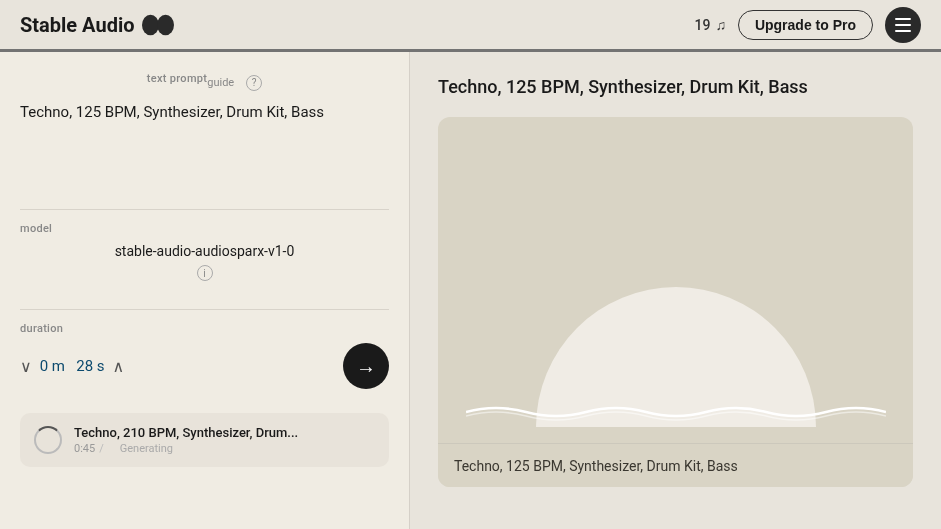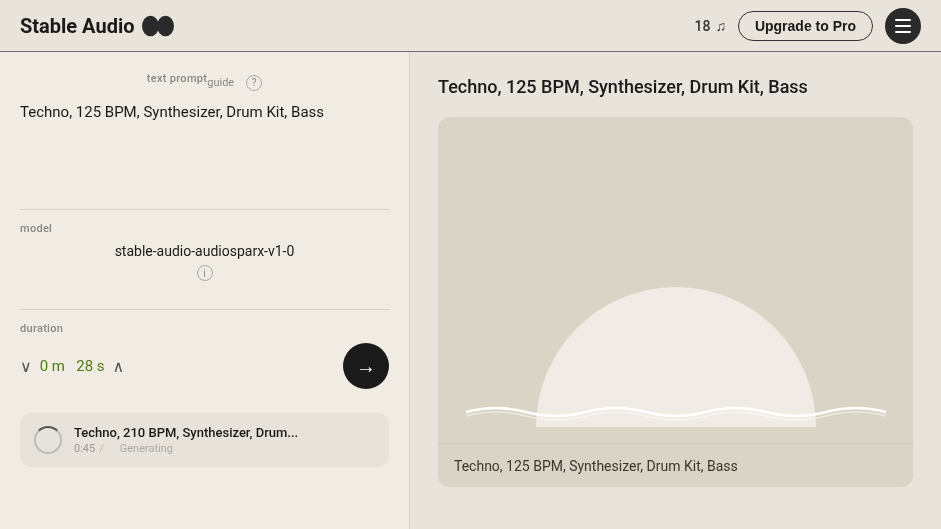--- a/index.html
+++ b/index.html
@@ -12,21 +12,21 @@
     }
 
     
     .header {
       background: #e8e4dc;
       display: flex;
       align-items: center;
       justify-content: space-between;
       padding: 0 20px;
       height: 52px;
-      border-bottom: 1px solid #737373;
+      border-bottom: 3px solid #737373;
     }
     .header-left {
       display: flex;
       align-items: center;
       gap: 8px;
     }
     .logo-text {
       font-size: 20px;
       font-weight: 700;
       color: #1a1a1a;
@@ -188,21 +188,21 @@
       gap: 8px;
     }
     .chevron {
       color: #555;
       font-size: 16px;
       cursor: pointer;
       user-select: none;
     }
     .duration-time {
       font-size: 15px;
-      color: #4d7c0f;
+      color: #0c4a6e;
       display: flex;
       align-items: center;
       gap: 4px;
     }
     .duration-sep {
       color: #999;
       font-size: 13px;
     }
     .generate-btn {
       width: 46px;
@@ -347,21 +347,21 @@
     <span class="logo-text">Stable Audio</span>
     <span class="logo-icon">
       <svg width="34" height="22" viewBox="0 0 34 22" fill="none">
         <ellipse cx="9" cy="11" rx="9" ry="11" fill="#2a2a2a"></ellipse>
         <ellipse cx="25" cy="11" rx="9" ry="11" fill="#2a2a2a"></ellipse>
       </svg>
     </span>
   </div>
   <div class="header-right">
     <div class="credits">
-      <span>18</span>
+      <span>19</span>
       <span class="music-icon">♫</span>
     </div>
     <button class="upgrade-btn">Upgrade to Pro</button>
     <button class="menu-btn">
       <span></span>
       <span></span>
       <span></span>
     </button>
   </div>
 </div>

